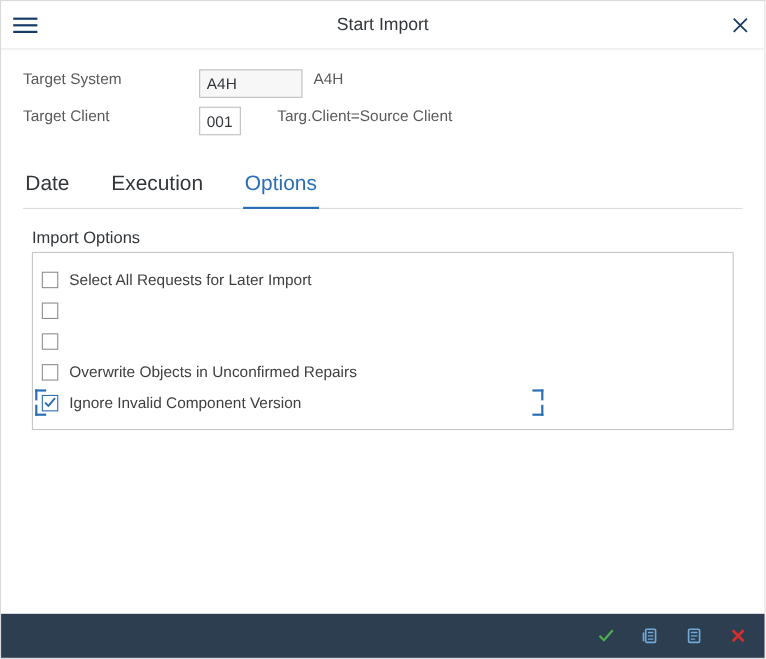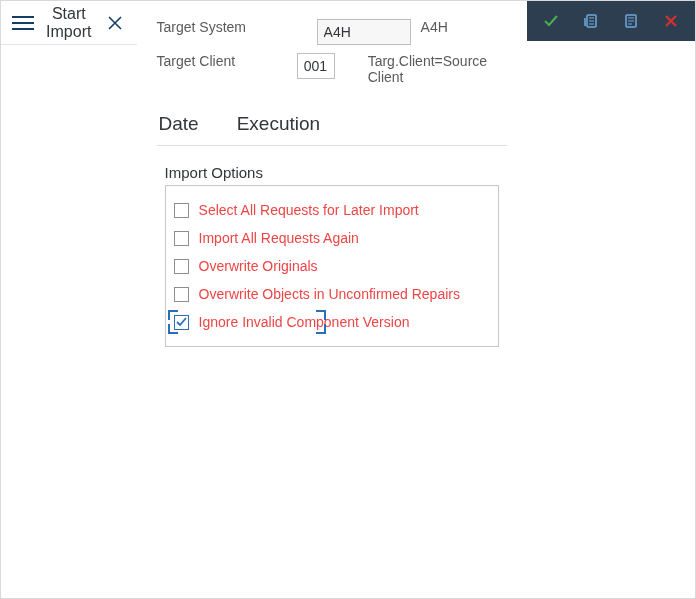--- a/index.html
+++ b/index.html
@@ -1,17 +1,17 @@
 <!DOCTYPE html>
 <html><head>
 <meta charset="utf-8">
 <style>
   * { box-sizing: border-box; margin: 0; padding: 0; }
   html, body { width: 696px; height: 599px; font-family: Arial, Helvetica, sans-serif; font-size: 14px; color: #32363a; }
-  .window { width: 696px; height: 599px; border: 1px solid #d9d9d9; display: flex; flex-direction: row; background: #fff; }
+  .window { width: 696px; height: 599px; border: 1px solid #d9d9d9; display: flex; flex-direction: column; background: #fff; }
   .titlebar { height: 44px; display: flex; align-items: center; border-bottom: 1px solid #e5e5e5; padding: 0 8px; }
   .hamburger { width: 28px; height: 28px; display: flex; flex-direction: column; justify-content: center; gap: 4px; padding: 4px 3px; cursor: pointer; }
   .hamburger div { height: 2px; background: #163c66; }
   .title { flex: 1; text-align: center; font-size: 16px; color: #32363a; }
   .close-x { width: 28px; height: 28px; display: flex; align-items: center; justify-content: center; color: #163c66; font-size: 18px; cursor: pointer; }
   .content { flex: 1; padding: 18px 20px 0 20px; }
   .form-row { display: flex; align-items: flex-start; margin-bottom: 6px; height: 28px; }
   .form-row .label { width: 160px; color: #5a5a5a; }
   .form-row input { height: 26px; border: 1px solid #bfbfbf; padding: 2px 6px; font-size: 14px; font-family: inherit; color: #32363a; }
   .form-row input.sys { width: 94px; background: #f7f7f7; }
@@ -21,21 +21,21 @@
   .tab { padding: 6px 2px 10px 2px; color: #32363a; cursor: pointer; position: relative; font-size: 19px; }
   .tab.active { color: #2a6fb5; }
   .tab.active::after { content: ""; position: absolute; left: 0; right: 0; bottom: -1px; height: 2px; background: #2a6fb5; }
   .section-title { margin: 18px 0 4px 8px; color: #32363a; font-size: 15px; }
   .options-box { border: 1px solid #c7c7c7; margin: 0 8px 0 8px; padding: 10px 8px 10px 8px; }
   .opt-row { display: flex; align-items: center; height: 28px; gap: 10px; position: relative; }
   .checkbox { width: 15px; height: 15px; border: 1px solid #8a8f94; display: inline-flex; align-items: center; justify-content: center; cursor: pointer; flex-shrink: 0; }
   .checkbox.checked { border-color: #2a6fb5; }
   .checkbox.checked svg { display: block; }
   .checkbox svg { display: none; }
-  .opt-label { color: #ef4444; }
+  .opt-label { color: #404040; }
   .focus-row .bracket { position: absolute; width: 10px; height: 20px; border: 2px solid #2a6fb5; }
   .focus-row .bracket.tl { left: -6px; top: 2px; border-right: none; border-bottom: none; height: 10px; }
   .focus-row .bracket.bl { left: -6px; bottom: 2px; border-right: none; border-top: none; height: 10px; }
   .focus-row .bracket.tr { right: 164px; top: 2px; border-left: none; border-bottom: none; height: 10px; }
   .focus-row .bracket.br { right: 164px; bottom: 2px; border-left: none; border-top: none; height: 10px; }
   .footer { height: 40px; background: #2c3e50; display: flex; align-items: center; justify-content: flex-end; padding: 0 14px; gap: 20px; }
   .footer .fbtn { cursor: pointer; display: flex; align-items: center; justify-content: center; width: 20px; height: 20px; }
 </style>
 </head>
 <body>
@@ -66,45 +66,44 @@
 
     <div class="form-row">
       <div class="label">Target Client</div>
       <input class="cli" type="text" value="001" style="">
       <div class="after" style="margin-left:33px;">Targ.Client=Source Client</div>
     </div>
 
     <div class="tabs">
       <div class="tab">Date</div>
       <div class="tab">Execution</div>
+      <div class="tab active">Options</div>
     </div>
 
     <div class="section-title">Import Options</div>
 
     <div class="options-box">
 
       <div class="opt-row">
         <span class="checkbox">
           
         </span>
         <span class="opt-label">Select All Requests for Later Import</span>
       </div>
 
       <div class="opt-row">
         <span class="checkbox">
           
         </span>
-        <span class="opt-label">Import All Requests Again</span>
       </div>
 
       <div class="opt-row">
         <span class="checkbox">
           
         </span>
-        <span class="opt-label">Overwrite Originals</span>
       </div>
 
       <div class="opt-row">
         <span class="checkbox">
           
         </span>
         <span class="opt-label">Overwrite Objects in Unconfirmed Repairs</span>
       </div>
 
       <div class="opt-row focus-row">

